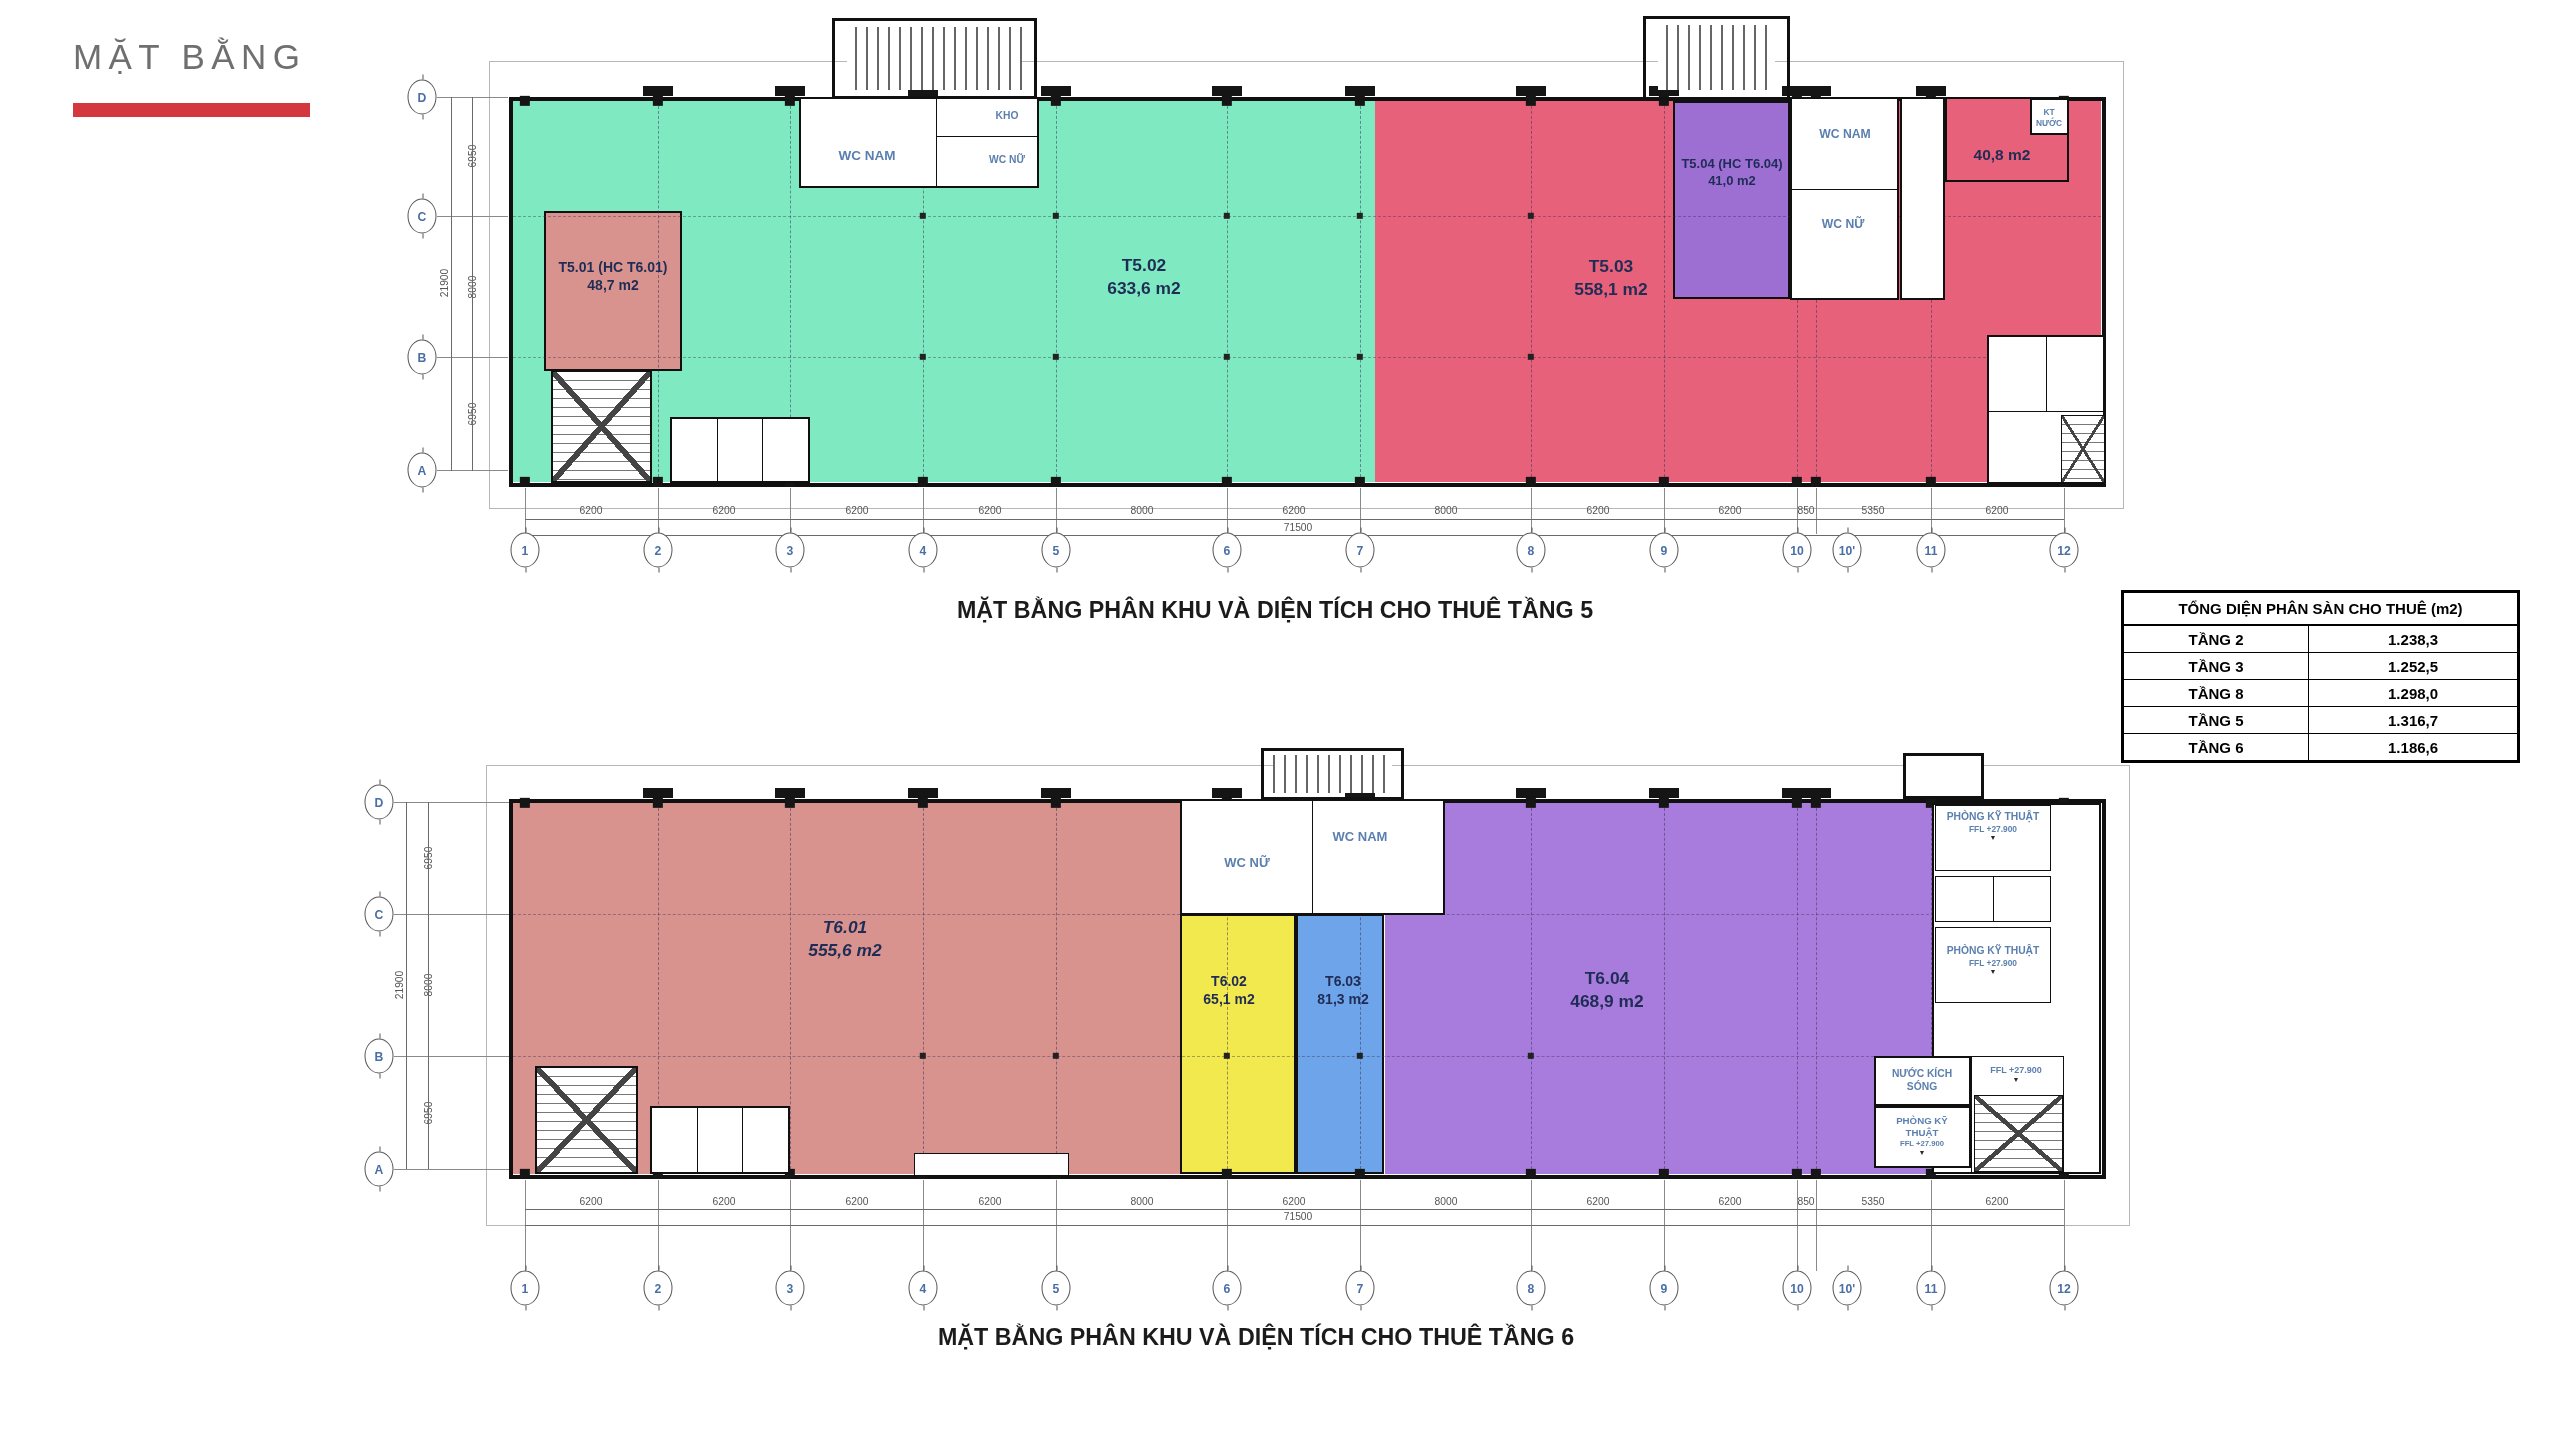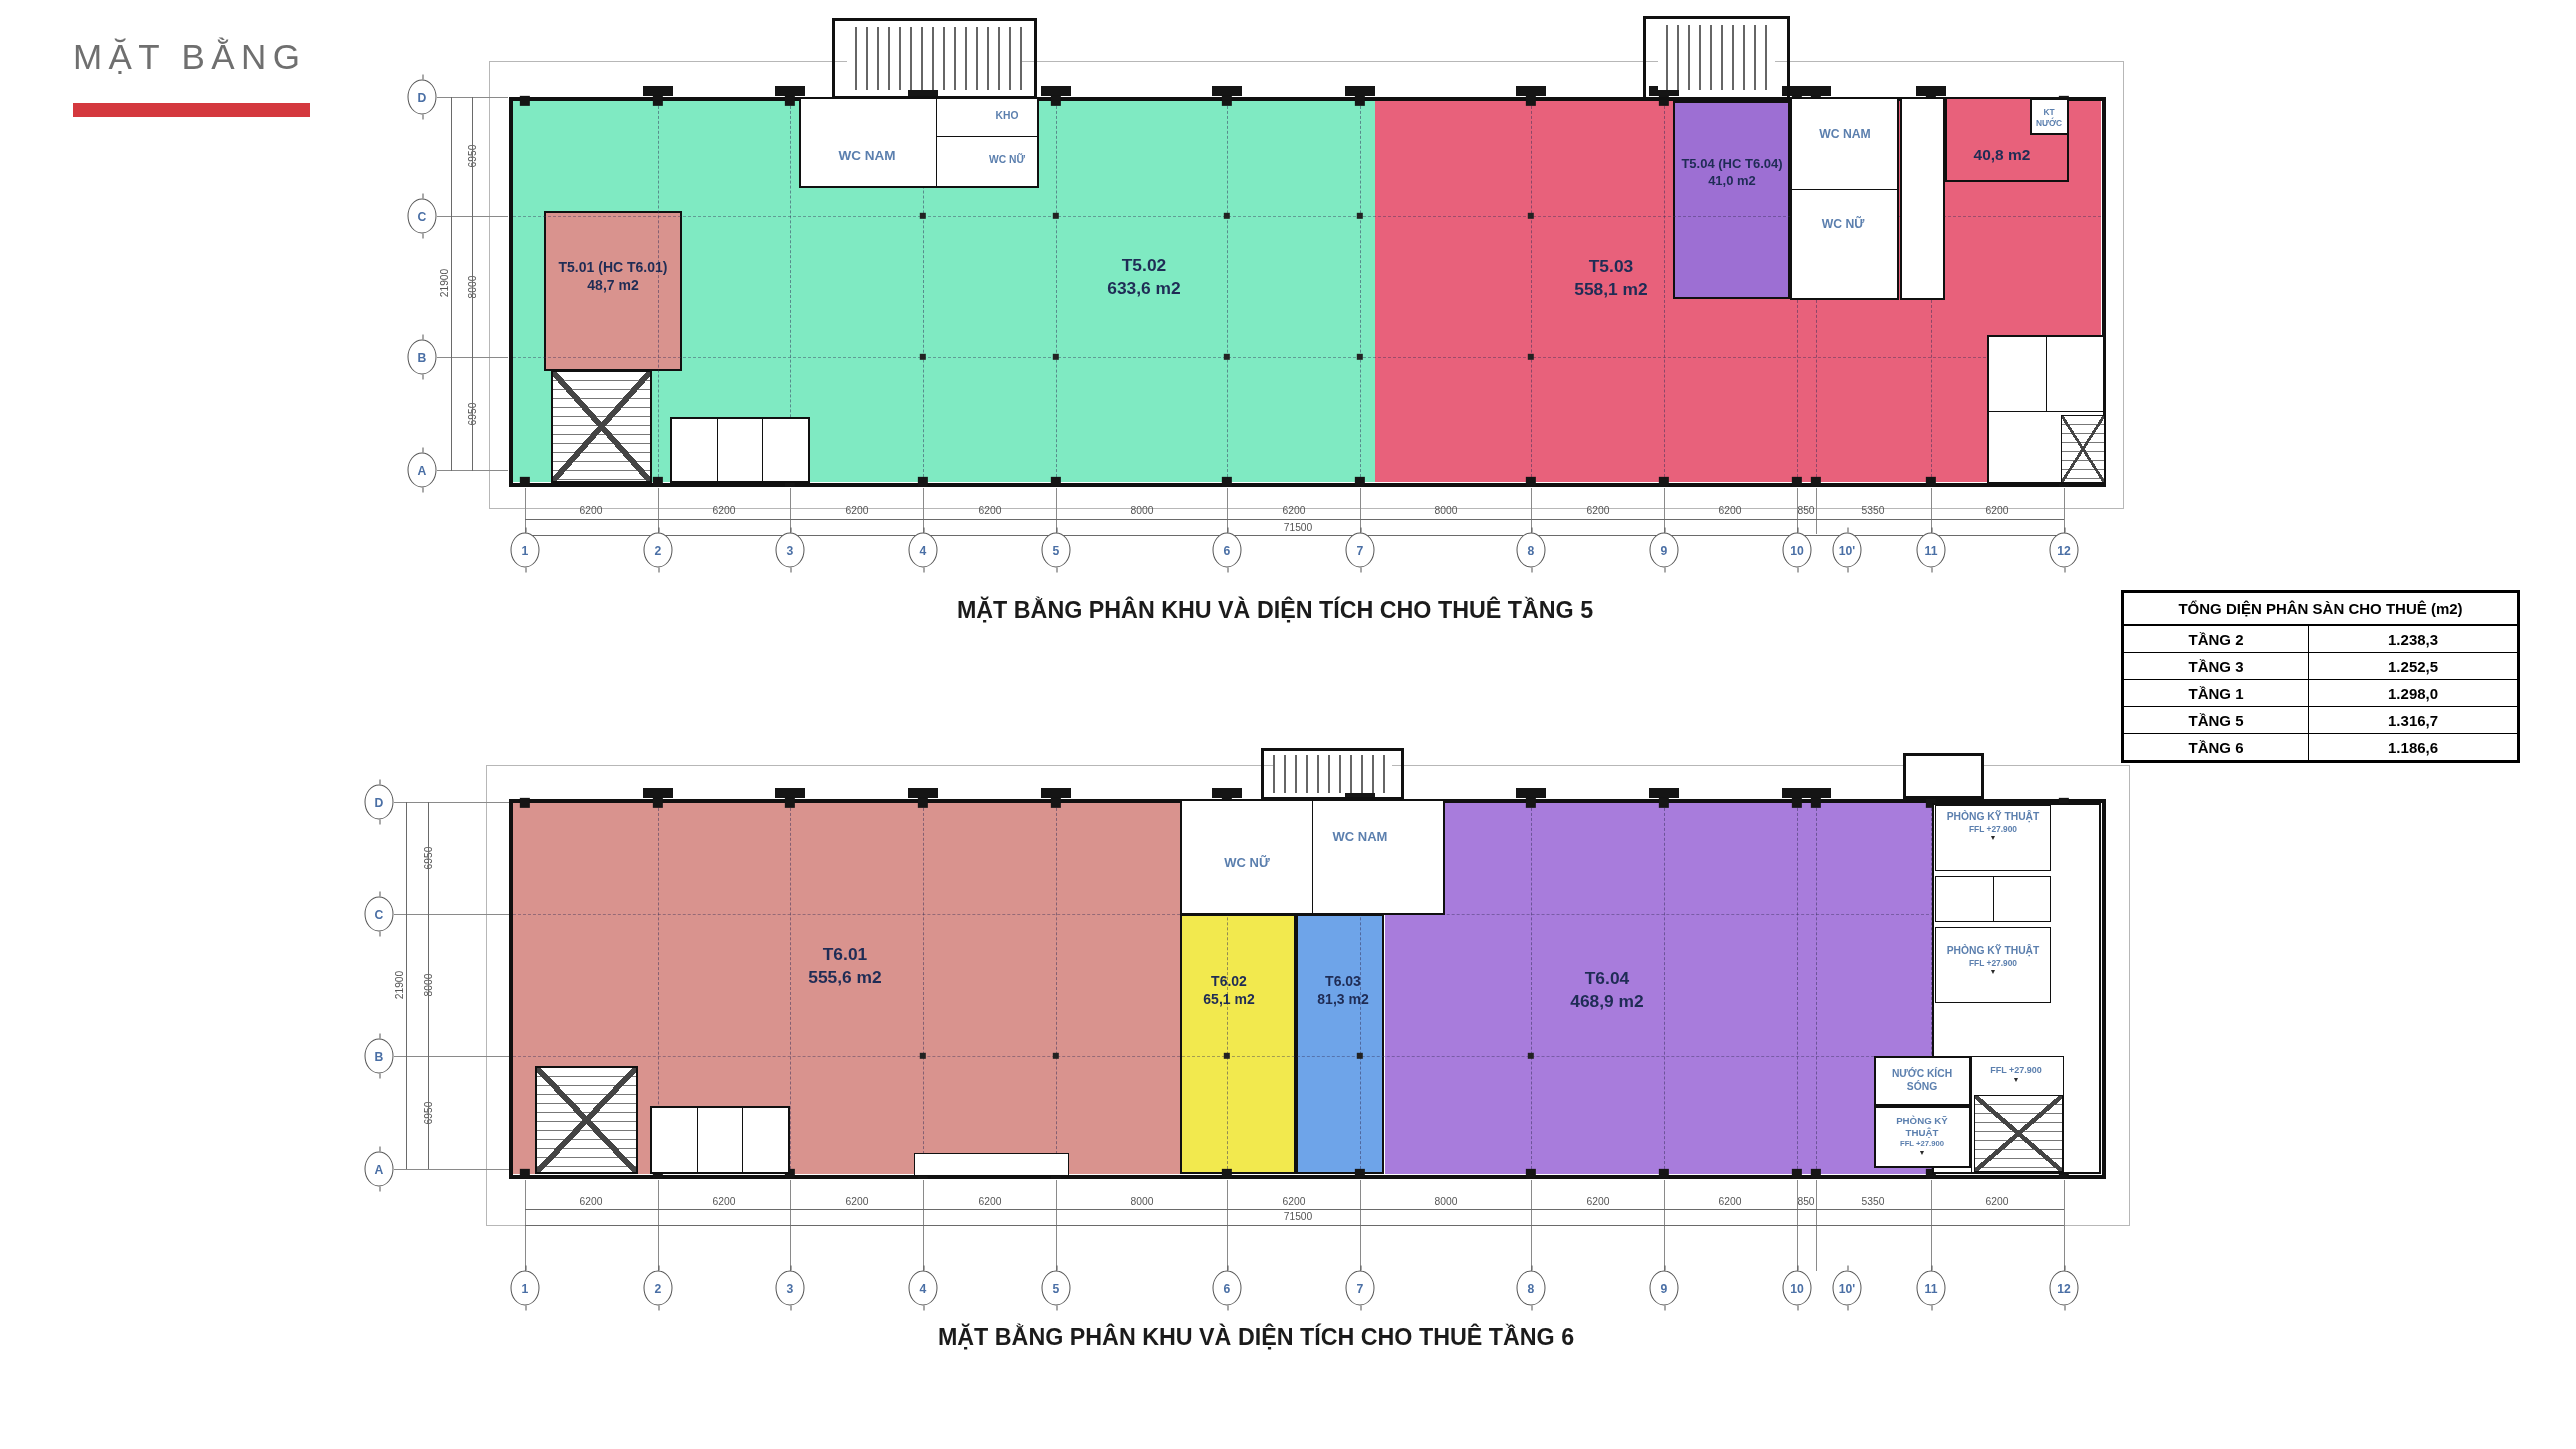--- a/index.html
+++ b/index.html
@@ -148,21 +148,21 @@
     <tbody>
       <tr>
         <td>TẦNG 2</td>
           <td>1.238,3</td>
         </tr>
       <tr>
         <td>TẦNG 3</td>
           <td>1.252,5</td>
         </tr>
       <tr>
-        <td>TẦNG 1</td>
+        <td>TẦNG 8</td>
           <td>1.298,0</td>
         </tr>
       <tr>
         <td>TẦNG 5</td>
           <td>1.316,7</td>
         </tr>
       <tr>
         <td>TẦNG 6</td>
           <td>1.186,6</td>
         </tr>
@@ -220,21 +220,21 @@
   <div class="white-room cellsplit" style="left:650px;top:1106px;width:140px;height:68px;">
     <div class="cell"></div>
     <div class="cell"></div>
     <div class="cell"></div>
   </div>
   <div class="white-room" style="left:914px;top:1153px;width:155px;height:23px;border-width:1.9px;"></div>
 
   <div class="ladder" style="left:1261px;top:748px;width:143px;height:52px;padding:3.9px 9px;"></div>
   <div class="white-room" style="left:1903px;top:753px;width:81px;height:46px;border-width:3.2px;"></div>
 
-  <div class="zlabel f27" style="left:845px;top:966px;">
+  <div class="zlabel f27" style="left:845px;top:939px;font-style:italic;">
     <div>T6.01</div>
       <div>555,6 m2</div>
   </div>
   <div class="zlabel f22" style="left:1229px;top:990px;">
     <div>T6.02</div>
       <div>65,1 m2</div>
   </div>
   <div class="zlabel f22" style="left:1343px;top:990px;">
     <div>T6.03</div>
       <div>81,3 m2</div>

